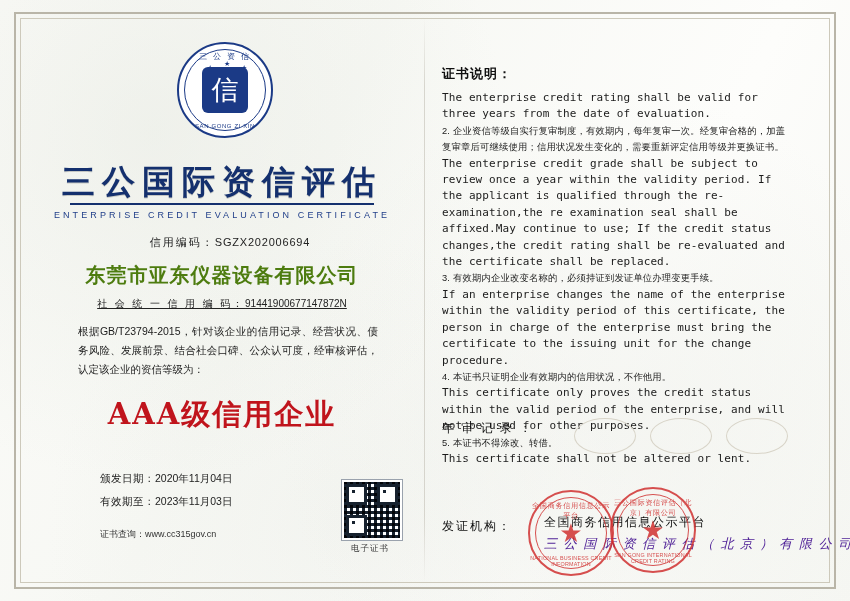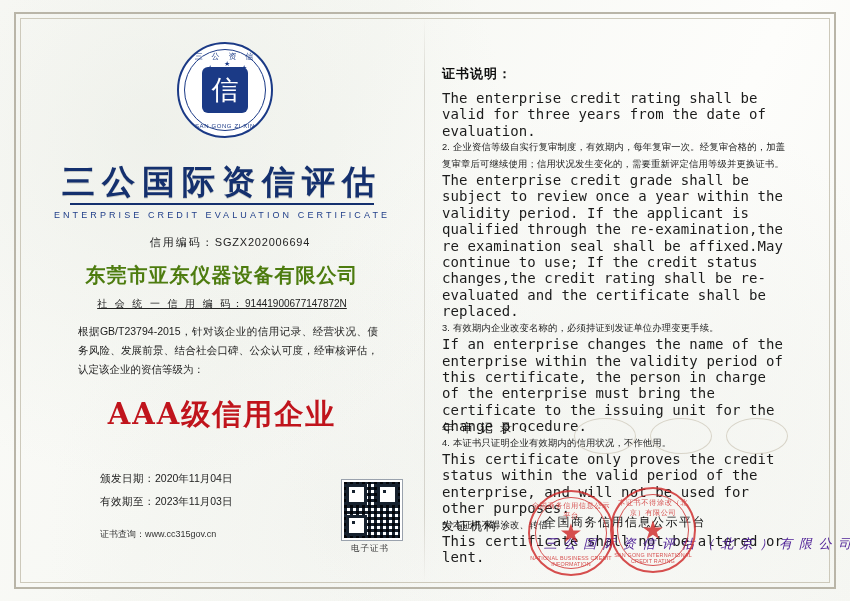--- a/index.html
+++ b/index.html
@@ -105,21 +105,21 @@
   }
   .emblem .top-text {
     position: absolute;
     top: 7px;
     left: 0;
     width: 100%;
     text-align: center;
     font-size: 8px;
     letter-spacing: 2px;
     color: #1b3a86;
-    font-family: Liberation Mono, monospace;
+    font-family: Liberation Serif, serif;
   }
   .emblem .bottom-text {
     position: absolute;
     bottom: 7px;
     left: 0;
     width: 100%;
     text-align: center;
     font-size: 6px;
     letter-spacing: 0.6px;
     color: #1b3a86;
@@ -310,21 +310,21 @@
     left: 10px;
     top: 55px;
     width: 348px;
     font-size: 9.3px;
     line-height: 16.4px;
     color: #1b1b1b;
   }
   .notes .cn { letter-spacing: 0.2px; }
   .notes .en {
     font-family: "DejaVu Sans Mono", "Liberation Mono", monospace;
-    font-size: 14px;
+    font-size: 11px;
     letter-spacing: 0.1px;
   }
 
   .annual-label {
     position: absolute;
     left: 10px;
     top: 385px;
     font-size: 12px;
     letter-spacing: 2px;
     color: #101010;
@@ -511,18 +511,18 @@
 
     <div class="seal left-seal">
       <div class="inner-ring"></div>
       <div class="seal-top">全国商务信用信息公示平台</div>
       <div class="seal-star">★</div>
       <div class="seal-bottom">NATIONAL BUSINESS CREDIT INFORMATION</div>
     </div>
 
     <div class="seal right-seal">
       <div class="inner-ring"></div>
-      <div class="seal-top">本证书不得涂改（北京）有限公司</div>
+      <div class="seal-top">三公国际资信评估（北京）有限公司</div>
       <div class="seal-star">★</div>
       <div class="seal-bottom">SAN GONG INTERNATIONAL CREDIT RATING</div>
     </div>
   </div>
 </div>
 
 </body></html>

